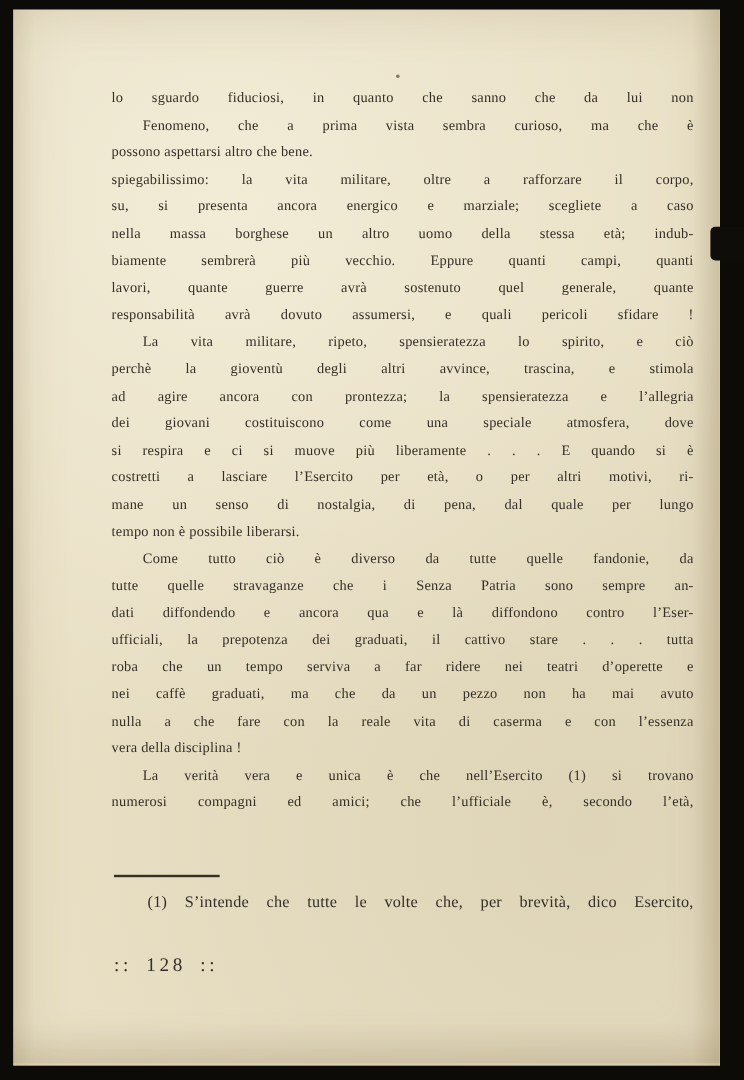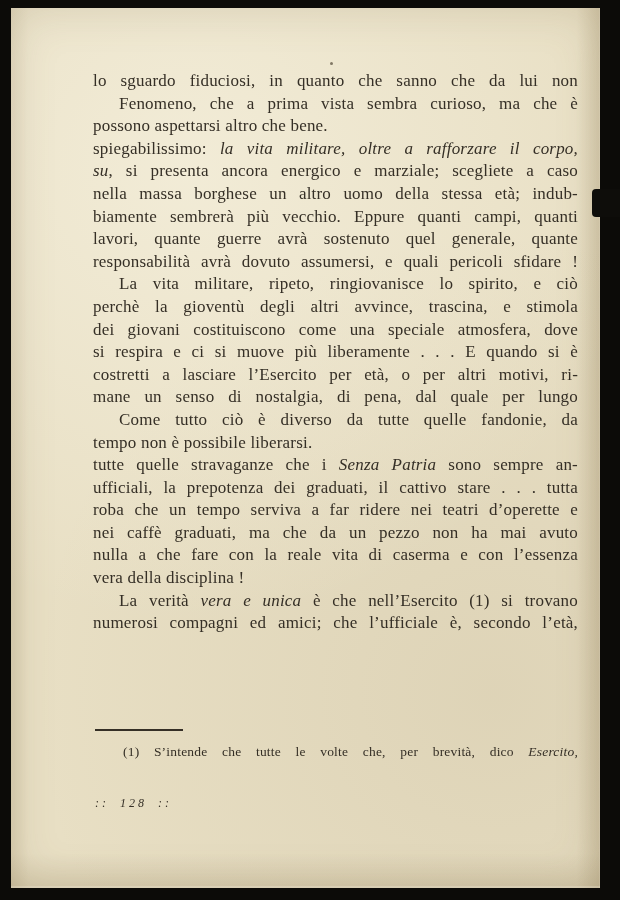--- a/index.html
+++ b/index.html
@@ -27,28 +27,28 @@
     box-shadow:
       inset 0 0 46px rgba(120,100,60,0.20),
       inset 0 -2px 0 rgba(255,252,240,0.30),
       inset -1px 0 0 rgba(255,252,240,0.18);
   }
   .text-block {
     position: absolute;
     left: 82px; top: 62px;
     width: 485px;
     color: #352f26;
-    font-size: 17px;
+    font-size: 12px;
     line-height: 22.6px;
     letter-spacing: 0.2px;
   }
   .text-line { height: 22.6px; overflow: hidden; }
   .text-line.justify { text-align: justify; text-align-last: justify; }
   .text-line.indent { text-indent: 26px; }
-  .em { font-style: italic; }
+  .em { }
   .rm { font-style: normal; }
   .footnote-rule {
     position: absolute;
     left: 84px; top: 721px;
     width: 88px; height: 2px;
     background: #352f26;
   }
   .footnote-block {
     position: absolute;
     left: 82px; top: 734px;
@@ -57,24 +57,23 @@
     font-size: 13.5px;
     line-height: 20.5px;
     letter-spacing: 0.2px;
   }
   .footnote-block .text-line { height: 20.5px; }
   .footnote-block .indent { text-indent: 30px; }
   .page-number {
     position: absolute;
     left: 84px; top: 788px;
     color: #352f26;
-    font-size: 12px;
+    font-size: 16px;
     letter-spacing: 3px;
     word-spacing: 5px;
-    font-style: italic;
   }
   .speck {
     position: absolute;
     left: 319px; top: 54px;
     width: 3px; height: 3px;
     border-radius: 50%;
     background: rgba(70,60,45,0.65);
   }
   .edge-bump {
     position: absolute;
@@ -93,29 +92,31 @@
     <div class="text-block">
         <div class="text-line justify"><span class="rm">lo sguardo fiduciosi, in quanto che sanno che da lui non</span></div>
         <div class="text-line justify indent"><span class="rm">Fenomeno, che a prima vista sembra curioso, ma che è</span></div>
         <div class="text-line"><span class="rm">possono aspettarsi altro che bene.</span></div>
         <div class="text-line justify"><span class="rm">spiegabilissimo: </span><span class="em">la vita militare, oltre a rafforzare il corpo,</span></div>
         <div class="text-line justify"><span class="em">su</span><span class="rm">, si presenta ancora energico e marziale; scegliete a caso</span></div>
         <div class="text-line justify"><span class="rm">nella massa borghese un altro uomo della stessa età; indub-</span></div>
         <div class="text-line justify"><span class="rm">biamente sembrerà più vecchio. Eppure quanti campi, quanti</span></div>
         <div class="text-line justify"><span class="rm">lavori, quante guerre avrà sostenuto quel generale, quante</span></div>
         <div class="text-line justify"><span class="rm">responsabilità avrà dovuto assumersi, e quali pericoli sfidare !</span></div>
-        <div class="text-line justify indent"><span class="rm">La vita militare, ripeto, ringiovanisce lo spirito, e ciò</span></div>
+        <div class="text-line justify indent"><span class="rm">La vita militare, ripeto, spensieratezza lo spirito, e ciò</span></div>
         <div class="text-line justify"><span class="rm">perchè la gioventù degli altri avvince, trascina, e stimola</span></div>
+        <div class="text-line justify"><span class="rm">ad agire ancora con prontezza; la spensieratezza e l’allegria</span></div>
         <div class="text-line justify"><span class="rm">dei giovani costituiscono come una speciale atmosfera, dove</span></div>
         <div class="text-line justify"><span class="rm">si respira e ci si muove più liberamente . . . E quando si è</span></div>
         <div class="text-line justify"><span class="rm">costretti a lasciare l’Esercito per età, o per altri motivi, ri-</span></div>
         <div class="text-line justify"><span class="rm">mane un senso di nostalgia, di pena, dal quale per lungo</span></div>
+        <div class="text-line"><span class="rm">tempo non è possibile liberarsi.</span></div>
         <div class="text-line justify indent"><span class="rm">Come tutto ciò è diverso da tutte quelle fandonie, da</span></div>
-        <div class="text-line"><span class="rm">tempo non è possibile liberarsi.</span></div>
         <div class="text-line justify"><span class="rm">tutte quelle stravaganze che i </span><span class="em">Senza Patria</span><span class="rm"> sono sempre an-</span></div>
+        <div class="text-line justify"><span class="rm">dati diffondendo e ancora qua e là diffondono contro l’Eser-</span></div>
         <div class="text-line justify"><span class="rm">ufficiali, la prepotenza dei graduati, il cattivo stare . . . tutta</span></div>
         <div class="text-line justify"><span class="rm">roba che un tempo serviva a far ridere nei teatri d’operette e</span></div>
         <div class="text-line justify"><span class="rm">nei caffè graduati, ma che da un pezzo non ha mai avuto</span></div>
         <div class="text-line justify"><span class="rm">nulla a che fare con la reale vita di caserma e con l’essenza</span></div>
         <div class="text-line"><span class="rm">vera della disciplina !</span></div>
         <div class="text-line justify indent"><span class="rm">La verità </span><span class="em">vera e unica</span><span class="rm"> è che nell’Esercito (1) si trovano</span></div>
         <div class="text-line justify"><span class="rm">numerosi compagni ed amici; che l’ufficiale è, secondo l’età,</span></div>
       </div>
     <div class="footnote-rule"></div>
     <div class="footnote-block">

